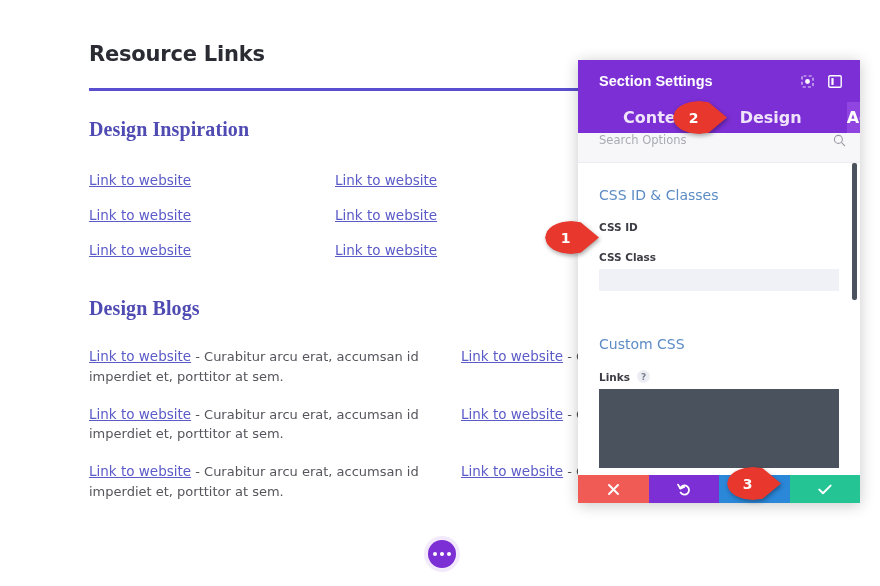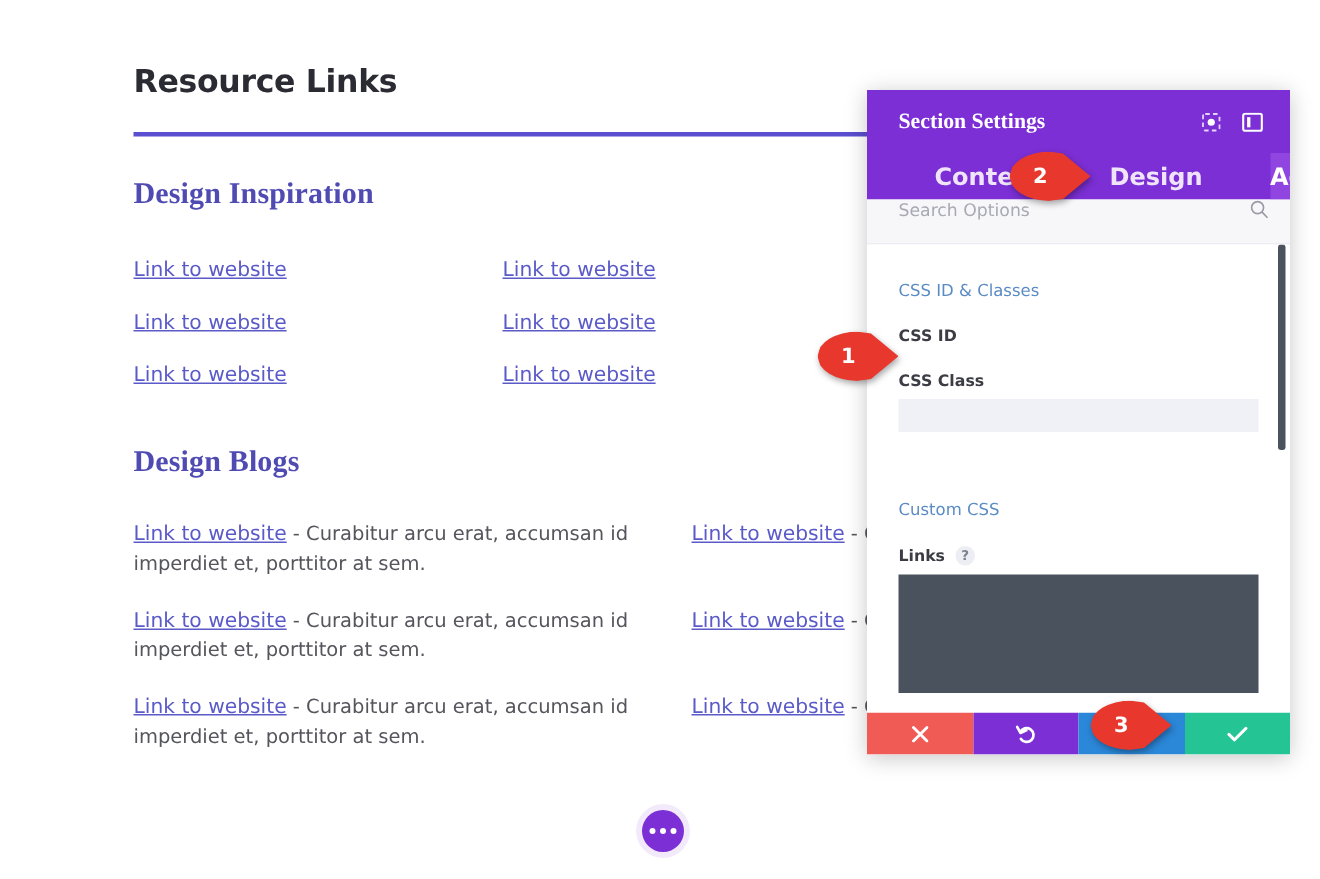--- a/index.html
+++ b/index.html
@@ -122,21 +122,21 @@
     background: #7b2fd4;
     display: flex;
     align-items: center;
     padding: 0 14px 0 21px;
     flex: none;
   }
   .panel-title {
     color: #ffffff;
     font-size: 14.5px;
     font-weight: bold;
-    font-family: Liberation Serif, serif;
+    font-family: Liberation Sans, sans-serif;
     flex: 1;
   }
   .hdr-icon {
     width: 22px; height: 22px;
     display: flex;
     align-items: center;
     justify-content: center;
     cursor: pointer;
     margin-left: 6px;
   }
@@ -188,21 +188,21 @@
   .panel-body {
     flex: 1;
     overflow: hidden;
     position: relative;
     background: #ffffff;
     padding: 0 21px;
   }
 
   .group-title {
     font-family: "DejaVu Sans", sans-serif;
-    font-size: 11px;
+    font-size: 14px;
     color: #5b8bc4;
     font-weight: normal;
     margin-top: 24px;
   }
   .group-title.second { margin-top: 45px; }
 
   .field-label {
     font-size: 10.5px;
     font-weight: bold;
     color: #3c3c44;

